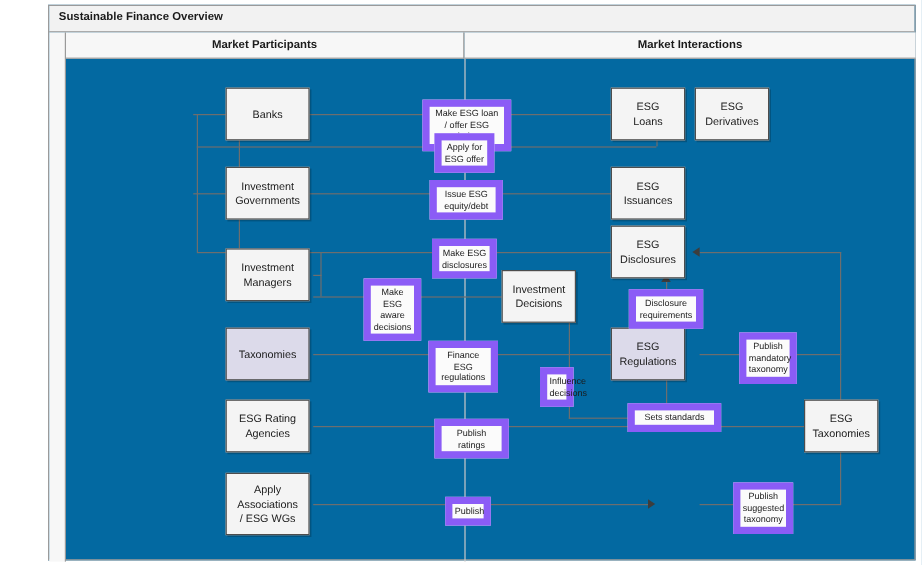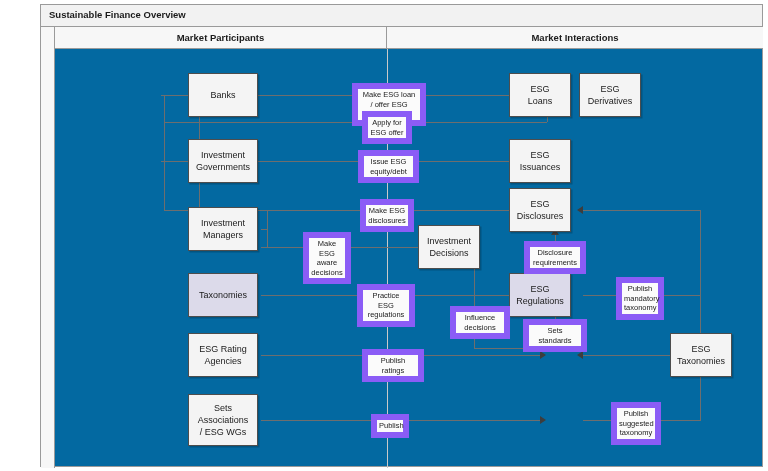--- a/index.html
+++ b/index.html
@@ -147,21 +147,21 @@
       <div class="node accent" style="left:133px;top:224px;width:70px;height:44px;">
         <span style="white-space: pre-line;">Taxonomies</span>
       </div>
 
       <div class="node" style="left:133px;top:284px;width:70px;height:44px;">
         <span style="white-space: pre-line;">ESG Rating
 Agencies</span>
       </div>
 
       <div class="node" style="left:133px;top:345px;width:70px;height:52px;">
-        <span style="white-space: pre-line;">Sets
+        <span style="white-space: pre-line;">Apply
 Associations
 / ESG WGs</span>
       </div>
 
       <div class="node" style="left:454px;top:24px;width:62px;height:44px;">
         <span style="white-space: pre-line;">ESG
 Loans</span>
       </div>
 
       <div class="node" style="left:524px;top:24px;width:62px;height:44px;">
@@ -208,30 +208,30 @@
       <div class="elbl" style="left: 305px; top: 150px; width: 54px; white-space: pre-line;">Make ESG
 disclosures</div>
 
       <div class="elbl" style="left: 248px; top: 183px; width: 48px; white-space: pre-line;">Make ESG
 aware
 decisions</div>
 
       <div class="elbl" style="left: 469px; top: 192px; width: 62px; white-space: pre-line;">Disclosure
 requirements</div>
 
-      <div class="elbl" style="left: 302px; top: 235px; width: 58px; white-space: pre-line;">Practice ESG
+      <div class="elbl" style="left: 302px; top: 235px; width: 58px; white-space: pre-line;">Finance ESG
 regulations</div>
 
       <div class="elbl" style="left: 561px; top: 228px; width: 48px; white-space: pre-line;">Publish
 mandatory
 taxonomy</div>
 
-      <div class="elbl" style="left: 468px; top: 270px; width: 64px; white-space: pre-line;">Sets standards</div>
-
-      <div class="elbl" style="left: 395px; top: 257px; width: 60px; white-space: pre-line;">Influence
+      <div class="elbl" style="left: 468px; top: 287px; width: 78px; white-space: pre-line;">Sets standards</div>
+
+      <div class="elbl" style="left: 395px; top: 257px; width: 28px; white-space: pre-line;">Influence
 decisions</div>
 
       <div class="elbl" style="left: 307px; top: 300px; width: 62px; white-space: pre-line;">Publish ratings</div>
 
       <div class="elbl" style="left: 316px; top: 365px; width: 38px; white-space: pre-line;">Publish</div>
 
       <div class="elbl" style="left: 556px; top: 353px; width: 50px; white-space: pre-line;">Publish
 suggested
 taxonomy</div>
 

